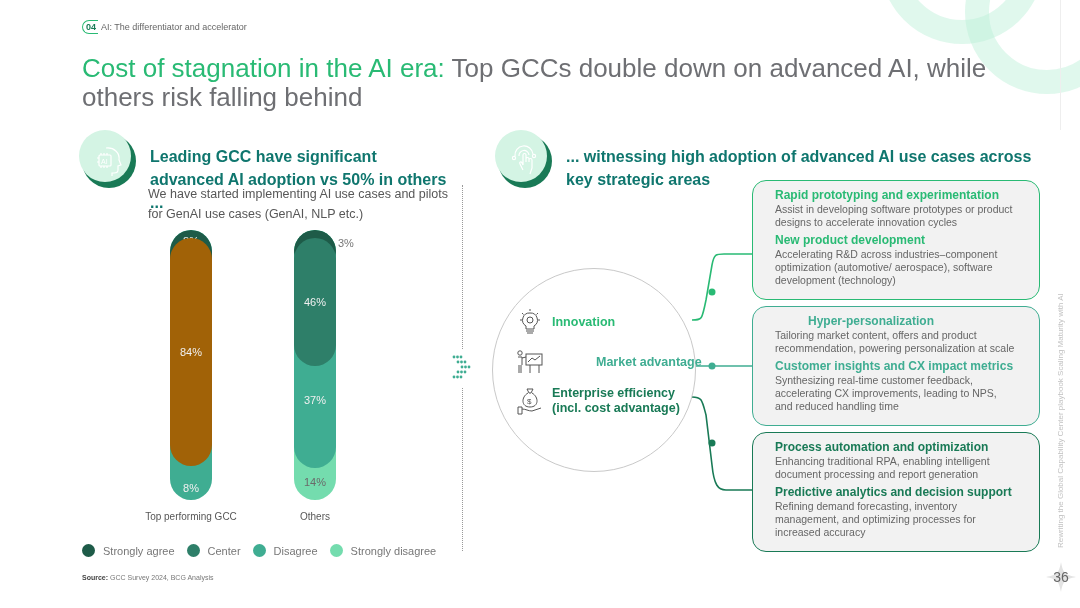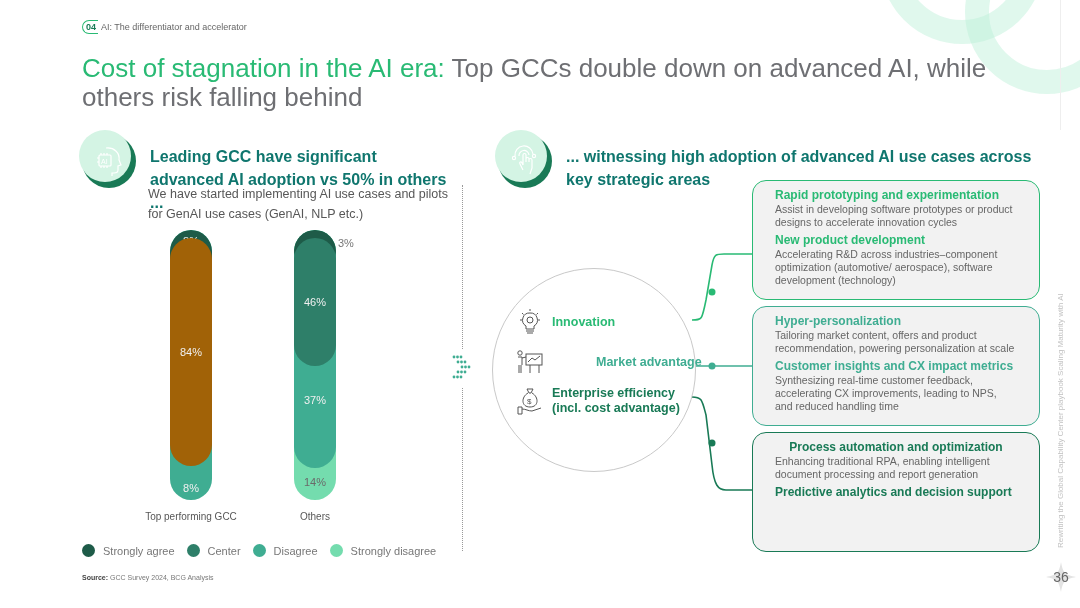--- a/index.html
+++ b/index.html
@@ -201,29 +201,30 @@
   <span class="lbl" style="color:#197a56; width:130px;">Enterprise efficiency (incl. cost advantage)</span>
 </div>
 
 <div class="card" style="top:180px; height:120px; border:1.5px solid #29ba74;">
   <div class="h" style="color:#29ba74;">Rapid prototyping and experimentation</div>
   <div class="d">Assist in developing software prototypes or product designs to accelerate innovation cycles</div>
   <div class="h" style="color:#29ba74;">New product development</div>
   <div class="d">Accelerating R&amp;D across industries–component optimization (automotive/ aerospace), software development (technology)</div>
 </div>
 <div class="card" style="top:306px; height:120px; border:1.5px solid #3fad92;">
-  <div class="h" style="color:#3fad92;">Hyper-personalization</div>
+  <div class="h" style="color:#3fad92;margin-left:33px;">Hyper-personalization</div>
   <div class="d">Tailoring market content, offers and product recommendation, powering personalization at scale</div>
   <div class="h" style="color:#3fad92;">Customer insights and CX impact metrics</div>
   <div class="d">Synthesizing real-time customer feedback, accelerating CX improvements, leading to NPS, and reduced handling time</div>
 </div>
 <div class="card" style="top:432px; height:120px; border:1.5px solid #197a56;">
-  <div class="h" style="color:#197a56;text-align:center;">Process automation and optimization</div>
+  <div class="h" style="color:#197a56;">Process automation and optimization</div>
   <div class="d">Enhancing traditional RPA, enabling intelligent document processing and report generation</div>
   <div class="h" style="color:#197a56;">Predictive analytics and decision support</div>
+  <div class="d">Refining demand forecasting, inventory management, and optimizing processes for increased accuracy</div>
 </div>
 
 <div class="abs side-text">Rewriting the Global Capability Center playbook Scaling Maturity with AI</div>
 
 <div class="abs pageno">
   <svg width="30" height="30" viewBox="0 0 30 30">
       <path d="M15 0 C17 11 19 13 30 15 C19 17 17 19 15 30 C13 19 11 17 0 15 C11 13 13 11 15 0 Z" fill="#e3e3e3"></path>
     </svg>
   <span style="position:relative;">36</span>
 </div>

